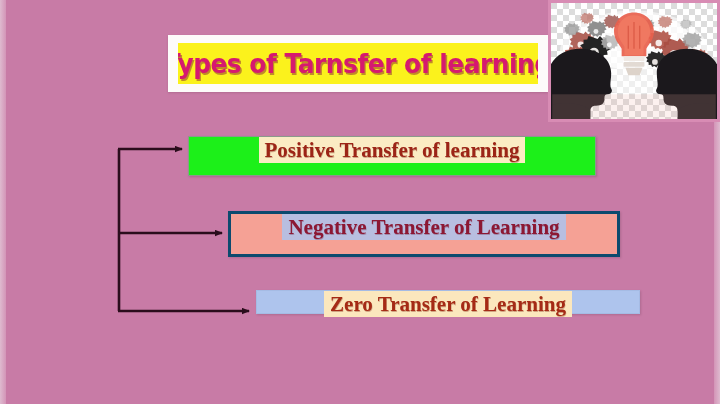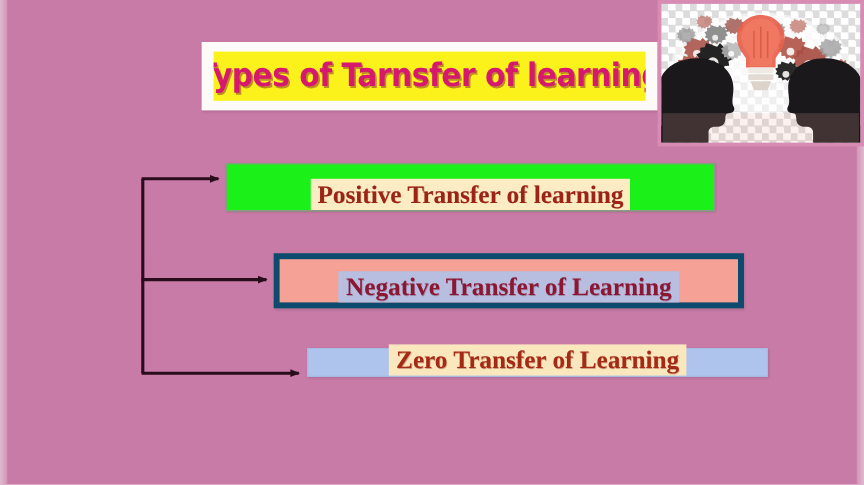--- a/index.html
+++ b/index.html
@@ -86,21 +86,21 @@
     left: 0; top: 0;
     width: 720px; height: 404px;
     pointer-events: none;
   }
 
   
   .node-box {
     position: absolute;
     box-sizing: border-box;
     display: flex;
-    align-items: flex-end;
+    align-items: flex-start;
     justify-content: center;
   }
   .node-label {
     font-family: "Liberation Serif", serif;
     font-weight: 700;
     font-size: 21px;
     line-height: 1.15;
     white-space: nowrap;
     padding: 1px 6px;
   }
@@ -115,21 +115,21 @@
   #box-positive .node-label {
     color: #9c2416;
     background: #fbecc4;
     text-shadow: .5px .5px 0 rgba(120,40,20,.35);
   }
 
   #box-negative {
     left: 228px; top: 211px;
     width: 392px; height: 46px;
     background: #f5a195;
-    border: 5px solid #0c4a6e;
+    border: 3px solid #0c4a6e;
     box-shadow: 1px 1px 2px rgba(70,40,60,.2);
   }
   #box-negative .node-label {
     color: #8c1733;
     background: #b8bee0;
     text-shadow: .5px .5px 0 rgba(100,20,50,.3);
   }
 
   #box-zero {
     left: 256px; top: 290px;

